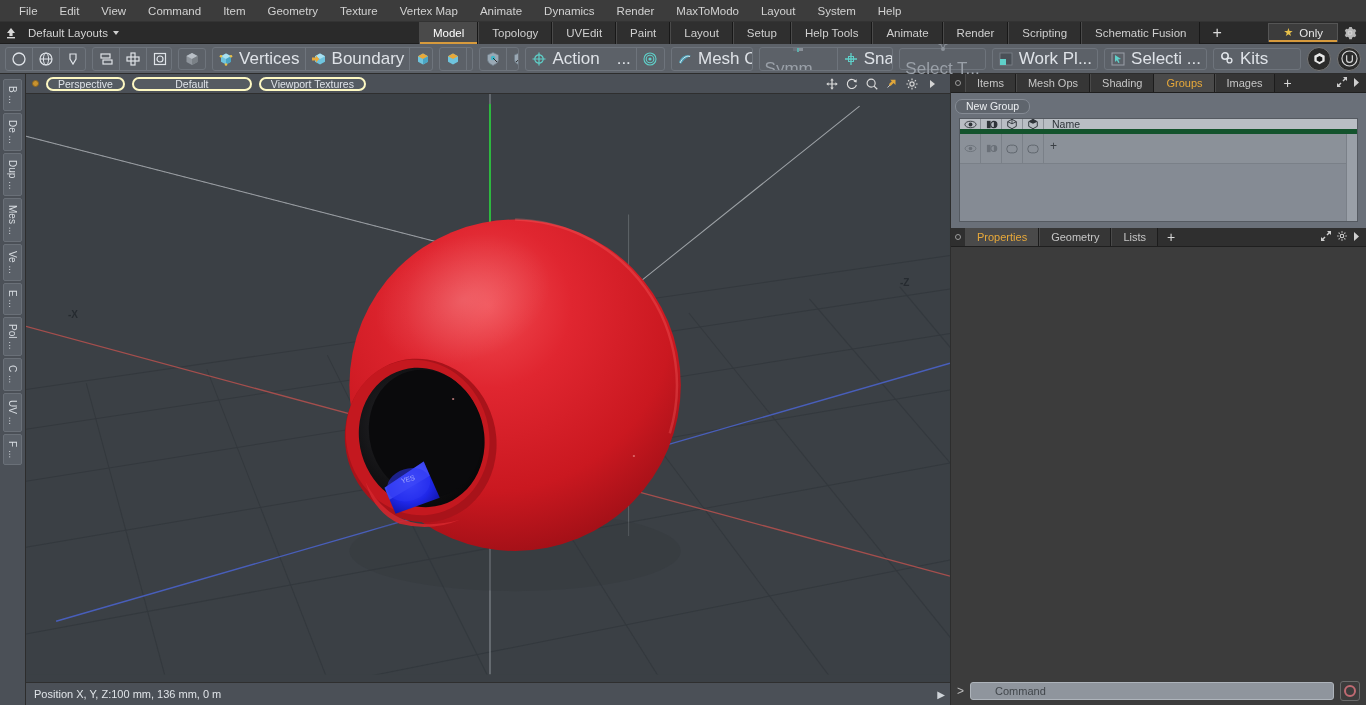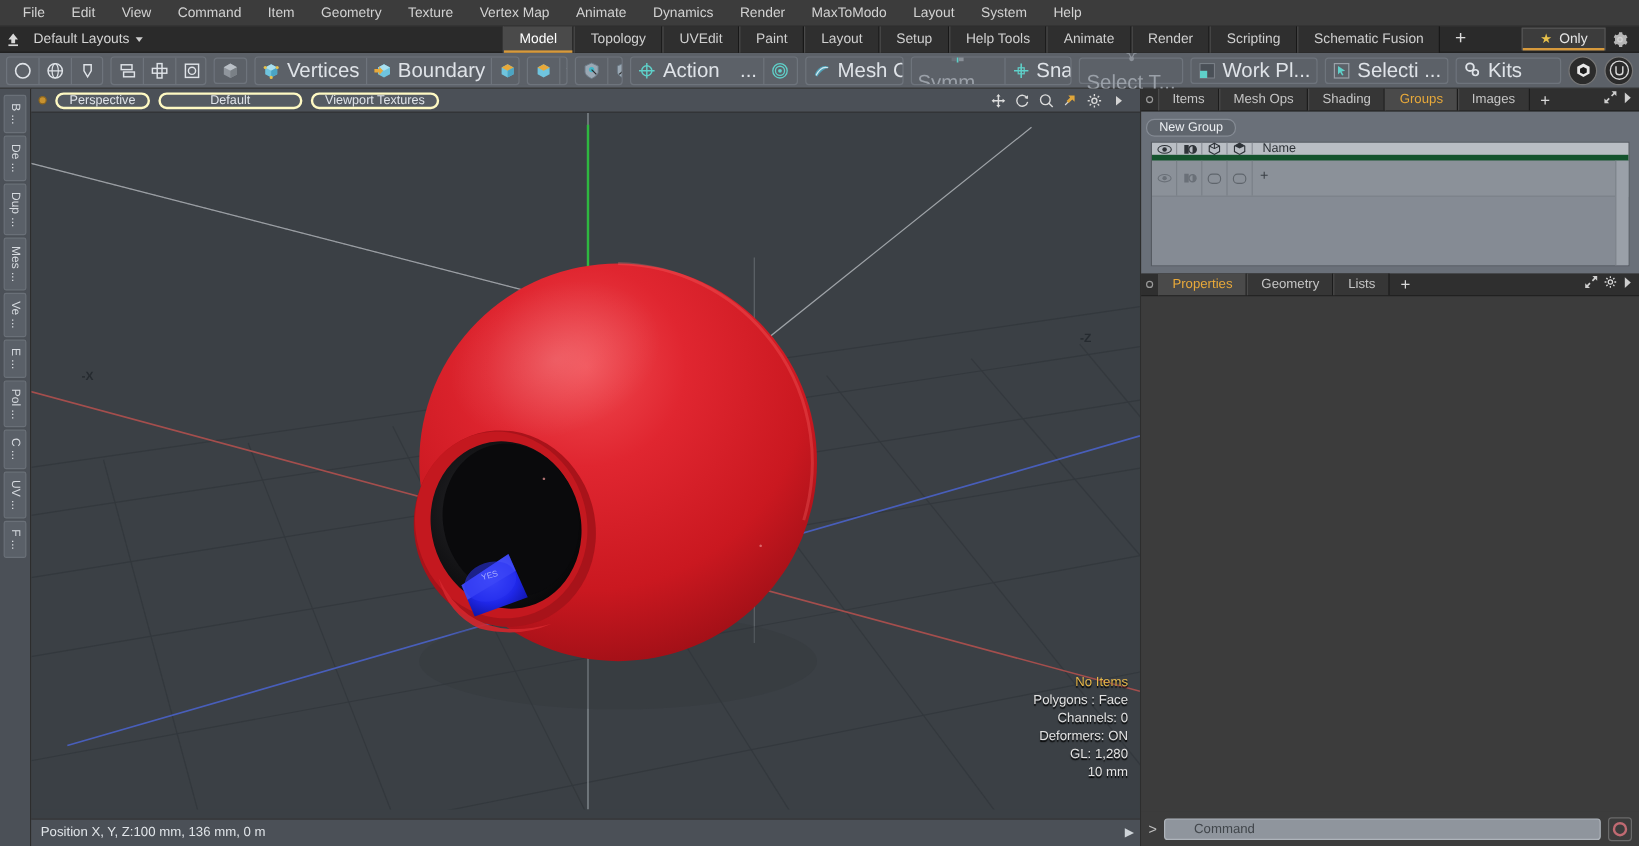--- a/index.html
+++ b/index.html
@@ -669,28 +669,20 @@
               <text x="50" y="50" fill="#d0352f" font-size="8" font-family="Liberation Sans, sans-serif">X</text>
               <line x1="18" y1="20" x2="-6" y2="34" stroke="#4a62c8" stroke-width="2"></line>
               <text x="-14" y="32" fill="#4a62c8" font-size="8" font-family="Liberation Sans, sans-serif">Z</text>
             </g>
           </g>
         </svg>
 
         <div class="vp-axlabel" style="left:42px; top:215px;">-X</div>
         <div class="vp-axlabel" style="left:874px; top:183px;">-Z</div>
 
-        <div class="vp-stats">
-          <div class="hl">No Items</div>
-          <div>Polygons : Face</div>
-          <div>Channels: 0</div>
-          <div>Deformers: ON</div>
-          <div>GL: 1,280</div>
-          <div>10 mm</div>
-        </div>
       </div>
 
       <div class="statusbar">
         <span class="lbl">Position X, Y, Z:</span>
         <span class="val">100 mm, 136 mm, 0 m</span>
         <span class="sb-arrow">▶</span>
       </div>
     </div>
 
     <div class="right">

